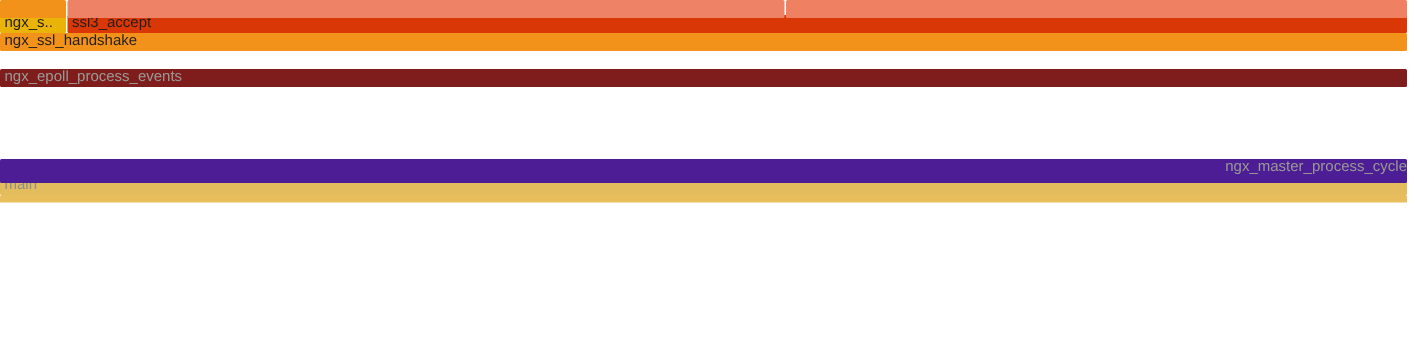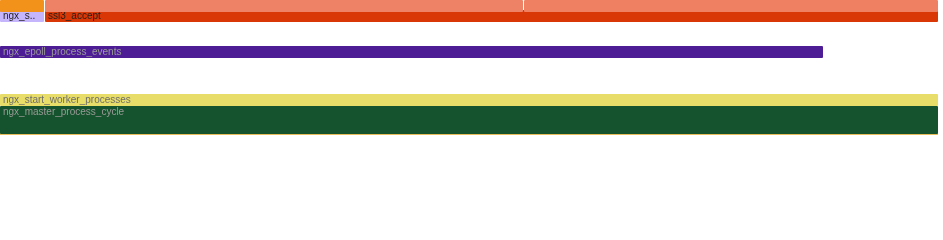--- a/index.html
+++ b/index.html
@@ -60,36 +60,36 @@
       <div class="fg-frame" title="" style="left: 0px; width: 938px; height: 12px; background: rgb(232, 189, 92); color: rgb(154, 154, 150);">
         <span class="fg-label"></span>
       </div>
     </div>
     <div class="fg-row" style="top: 118px; height: 12px;">
       <div class="fg-frame" title="main" style="left: 0px; width: 938px; height: 12px; background: rgb(227, 188, 94); color: rgb(142, 142, 138);">
         <span class="fg-label">main</span>
       </div>
     </div>
     <div class="fg-row" style="top: 106px; height: 12px;">
-      <div class="fg-frame" title="ngx_master_process_cycle" style="left: 0px; width: 938px; height: 28px; background: #14532d; color: rgb(154, 154, 150);">
+      <div class="fg-frame" title="ngx_master_process_cycle" style="left: 0px; width: 938px; height: 16px; background: #4c1d95; color: rgb(154, 154, 150); text-align: right;">
         <span class="fg-label">ngx_master_process_cycle</span>
       </div>
     </div>
-    <div class="fg-row" style="top: 94px; height: 12px;">
-      <div class="fg-frame" title="ngx_start_worker_processes" style="left: 0px; width: 938px; height: 12px; background: rgb(232, 221, 104); color: rgb(111, 111, 107);">
-        <span class="fg-label">ngx_start_worker_processes</span>
-      </div>
-    </div>
     <div class="fg-row" style="top: 46px; height: 12px;">
-      <div class="fg-frame" title="ngx_epoll_process_events" style="left: 0px; width: 823px; height: 12px; background: #4c1d95; color: rgb(154, 154, 150);">
+      <div class="fg-frame" title="ngx_epoll_process_events" style="left: 0px; width: 938px; height: 12px; background: #7f1d1d; color: rgb(154, 154, 150);">
         <span class="fg-label">ngx_epoll_process_events</span>
       </div>
     </div>
+    <div class="fg-row" style="top: 22px; height: 12px;">
+      <div class="fg-frame" title="ngx_ssl_handshake" style="left: 0px; width: 938px; height: 12px; background: rgb(243, 146, 27); color: rgb(35, 31, 28);">
+        <span class="fg-label">ngx_ssl_handshake</span>
+      </div>
+    </div>
     <div class="fg-row" style="top: 10px; height: 12px;">
-      <div class="fg-frame" title="ngx_s.." style="left: 0px; width: 44px; height: 12px; background: #c4b5fd; color: rgb(35, 31, 28);">
+      <div class="fg-frame" title="ngx_s.." style="left: 0px; width: 44px; height: 12px; background: #eab308; color: rgb(35, 31, 28);">
         <span class="fg-label">ngx_s..</span>
       </div>
       <div class="fg-frame" title="ssl3_accept" style="left: 45px; width: 893px; height: 12px; background: rgb(217, 56, 6); color: rgb(35, 31, 28);">
         <span class="fg-label">ssl3_accept</span>
       </div>
     </div>
     <div class="fg-row" style="top: 0px; height: 12px;">
       <div class="fg-frame" title="" style="left: 0px; width: 44px; height: 12px; background: rgb(243, 146, 27); color: rgb(35, 31, 28);">
         <span class="fg-label"></span>
       </div>

